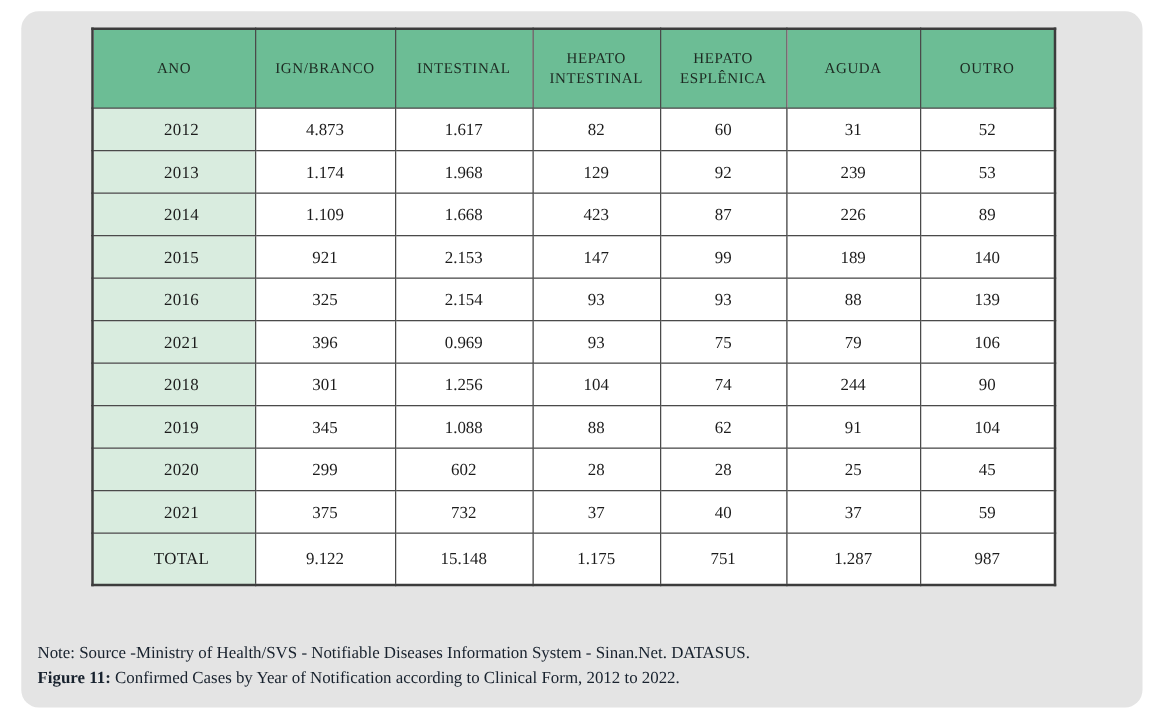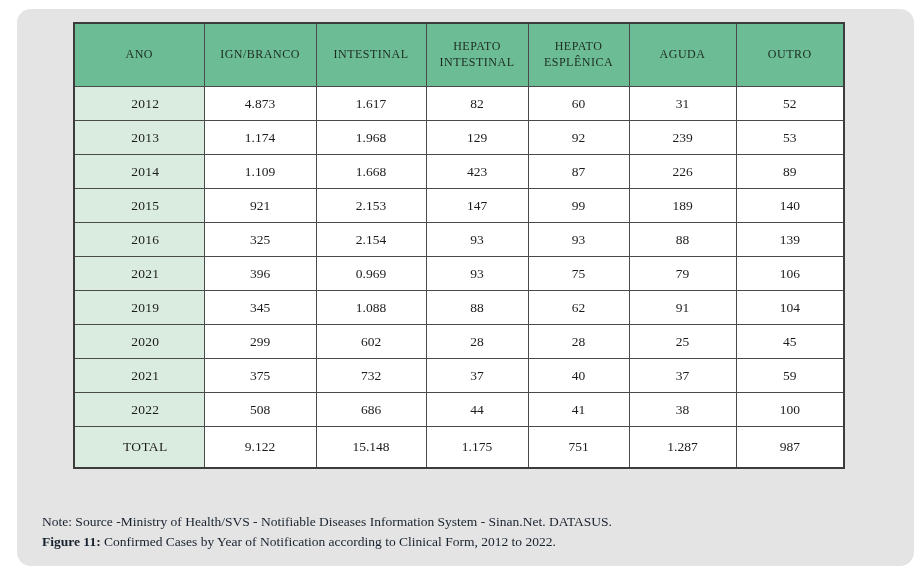--- a/index.html
+++ b/index.html
@@ -64,21 +64,21 @@
   }
   tbody td {
     background: #ffffff;
   }
   tbody tr.total-row th, tbody tr.total-row td {
     height: 40px;
     margin-top: 30px;
   }
   .footer {
     position: absolute;
-    left: 25px;
+    left: 13px;
     top: 503px;
     width: 860px;
     font-size: 13.5px;
     color: #18222e;
     line-height: 20px;
   }
   .caption-bold {
     font-weight: bold;
   }
 </style>
@@ -157,20 +157,29 @@
           <tr>
             <th class="year" scope="row">2021</th>
             <td>396</td>
             <td>0.969</td>
             <td>93</td>
             <td>75</td>
             <td>79</td>
             <td>106</td>
           </tr>
           <tr>
+            <th class="year" scope="row">2018</th>
+            <td>301</td>
+            <td>1.256</td>
+            <td>104</td>
+            <td>74</td>
+            <td>244</td>
+            <td>90</td>
+          </tr>
+          <tr>
             <th class="year" scope="row">2019</th>
             <td>345</td>
             <td>1.088</td>
             <td>88</td>
             <td>62</td>
             <td>91</td>
             <td>104</td>
           </tr>
           <tr>
             <th class="year" scope="row">2020</th>
@@ -182,29 +191,20 @@
             <td>45</td>
           </tr>
           <tr>
             <th class="year" scope="row">2021</th>
             <td>375</td>
             <td>732</td>
             <td>37</td>
             <td>40</td>
             <td>37</td>
             <td>59</td>
-          </tr>
-          <tr>
-            <th class="year" scope="row">2022</th>
-            <td>508</td>
-            <td>686</td>
-            <td>44</td>
-            <td>41</td>
-            <td>38</td>
-            <td>100</td>
           </tr>
           <tr class="total-row">
             <th class="year" scope="row">TOTAL</th>
             <td>9.122</td>
             <td>15.148</td>
             <td>1.175</td>
             <td>751</td>
             <td>1.287</td>
             <td>987</td>
           </tr>

